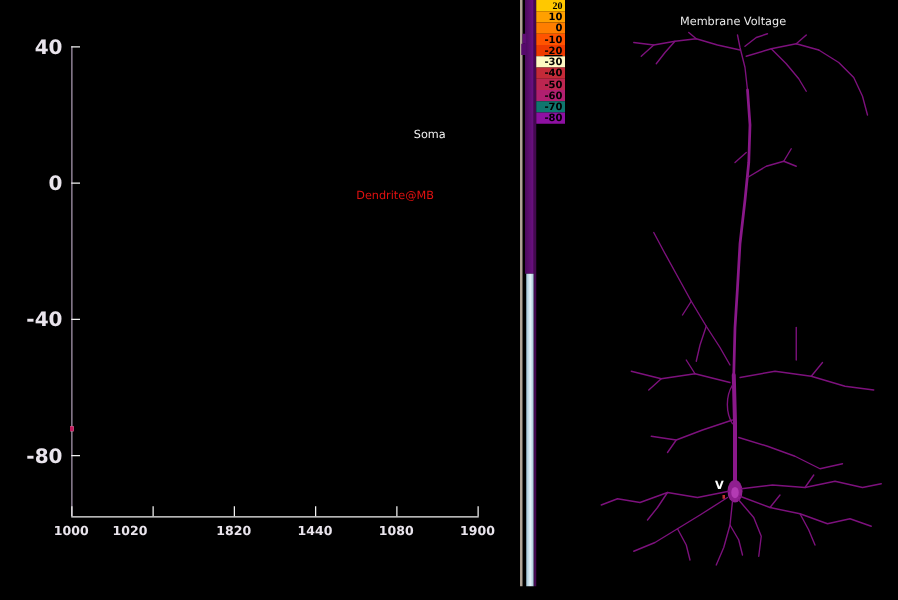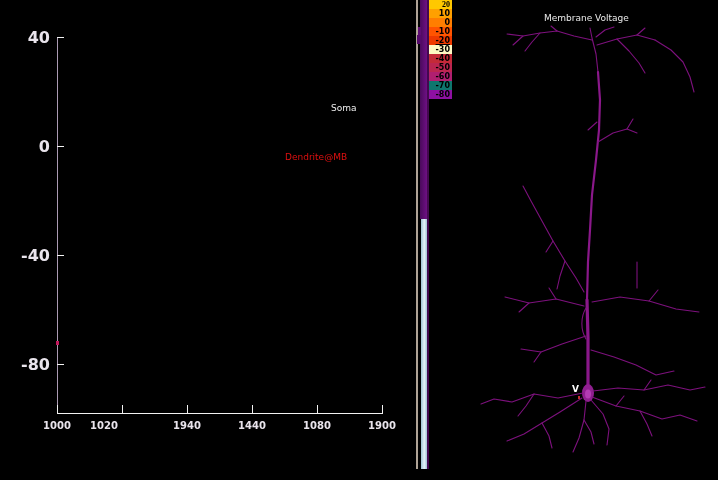--- a/index.html
+++ b/index.html
@@ -52,21 +52,21 @@
         <div class="abs lbl-y" style="left: 20px; top: 141px;">0</div>
         <div class="abs tick-y" style="left: 57px; top: 255.2px;"></div>
         <div class="abs lbl-y" style="left: 20px; top: 250.2px;">-40</div>
         <div class="abs tick-y" style="left: 57px; top: 364.4px;"></div>
         <div class="abs lbl-y" style="left: 20px; top: 359.4px;">-80</div>
         <div class="abs tick-x" style="left: 57px; top: 405px;"></div>
         <div class="abs lbl-x" style="left: 41px; top: 420px;">1000</div>
         <div class="abs tick-x" style="left: 122px; top: 405px;"></div>
         <div class="abs lbl-x" style="left: 88px; top: 420px;">1020</div>
         <div class="abs tick-x" style="left: 187px; top: 405px;"></div>
-        <div class="abs lbl-x" style="left: 171px; top: 420px;">1940</div>
+        <div class="abs lbl-x" style="left: 171px; top: 420px;">1820</div>
         <div class="abs tick-x" style="left: 252px; top: 405px;"></div>
         <div class="abs lbl-x" style="left: 236px; top: 420px;">1440</div>
         <div class="abs tick-x" style="left: 317px; top: 405px;"></div>
         <div class="abs lbl-x" style="left: 301px; top: 420px;">1080</div>
         <div class="abs tick-x" style="left: 382px; top: 405px;"></div>
         <div class="abs lbl-x" style="left: 366px; top: 420px;">1900</div>
       </div>
     <span class="abs legend-item" style="left: 331px; top: 87px; color: rgb(240, 240, 240);">Soma</span>
     <span class="abs legend-item" style="left: 285px; top: 136px; color: rgb(224, 16, 16);">Dendrite@MB</span>
     <div id="dots-host">

